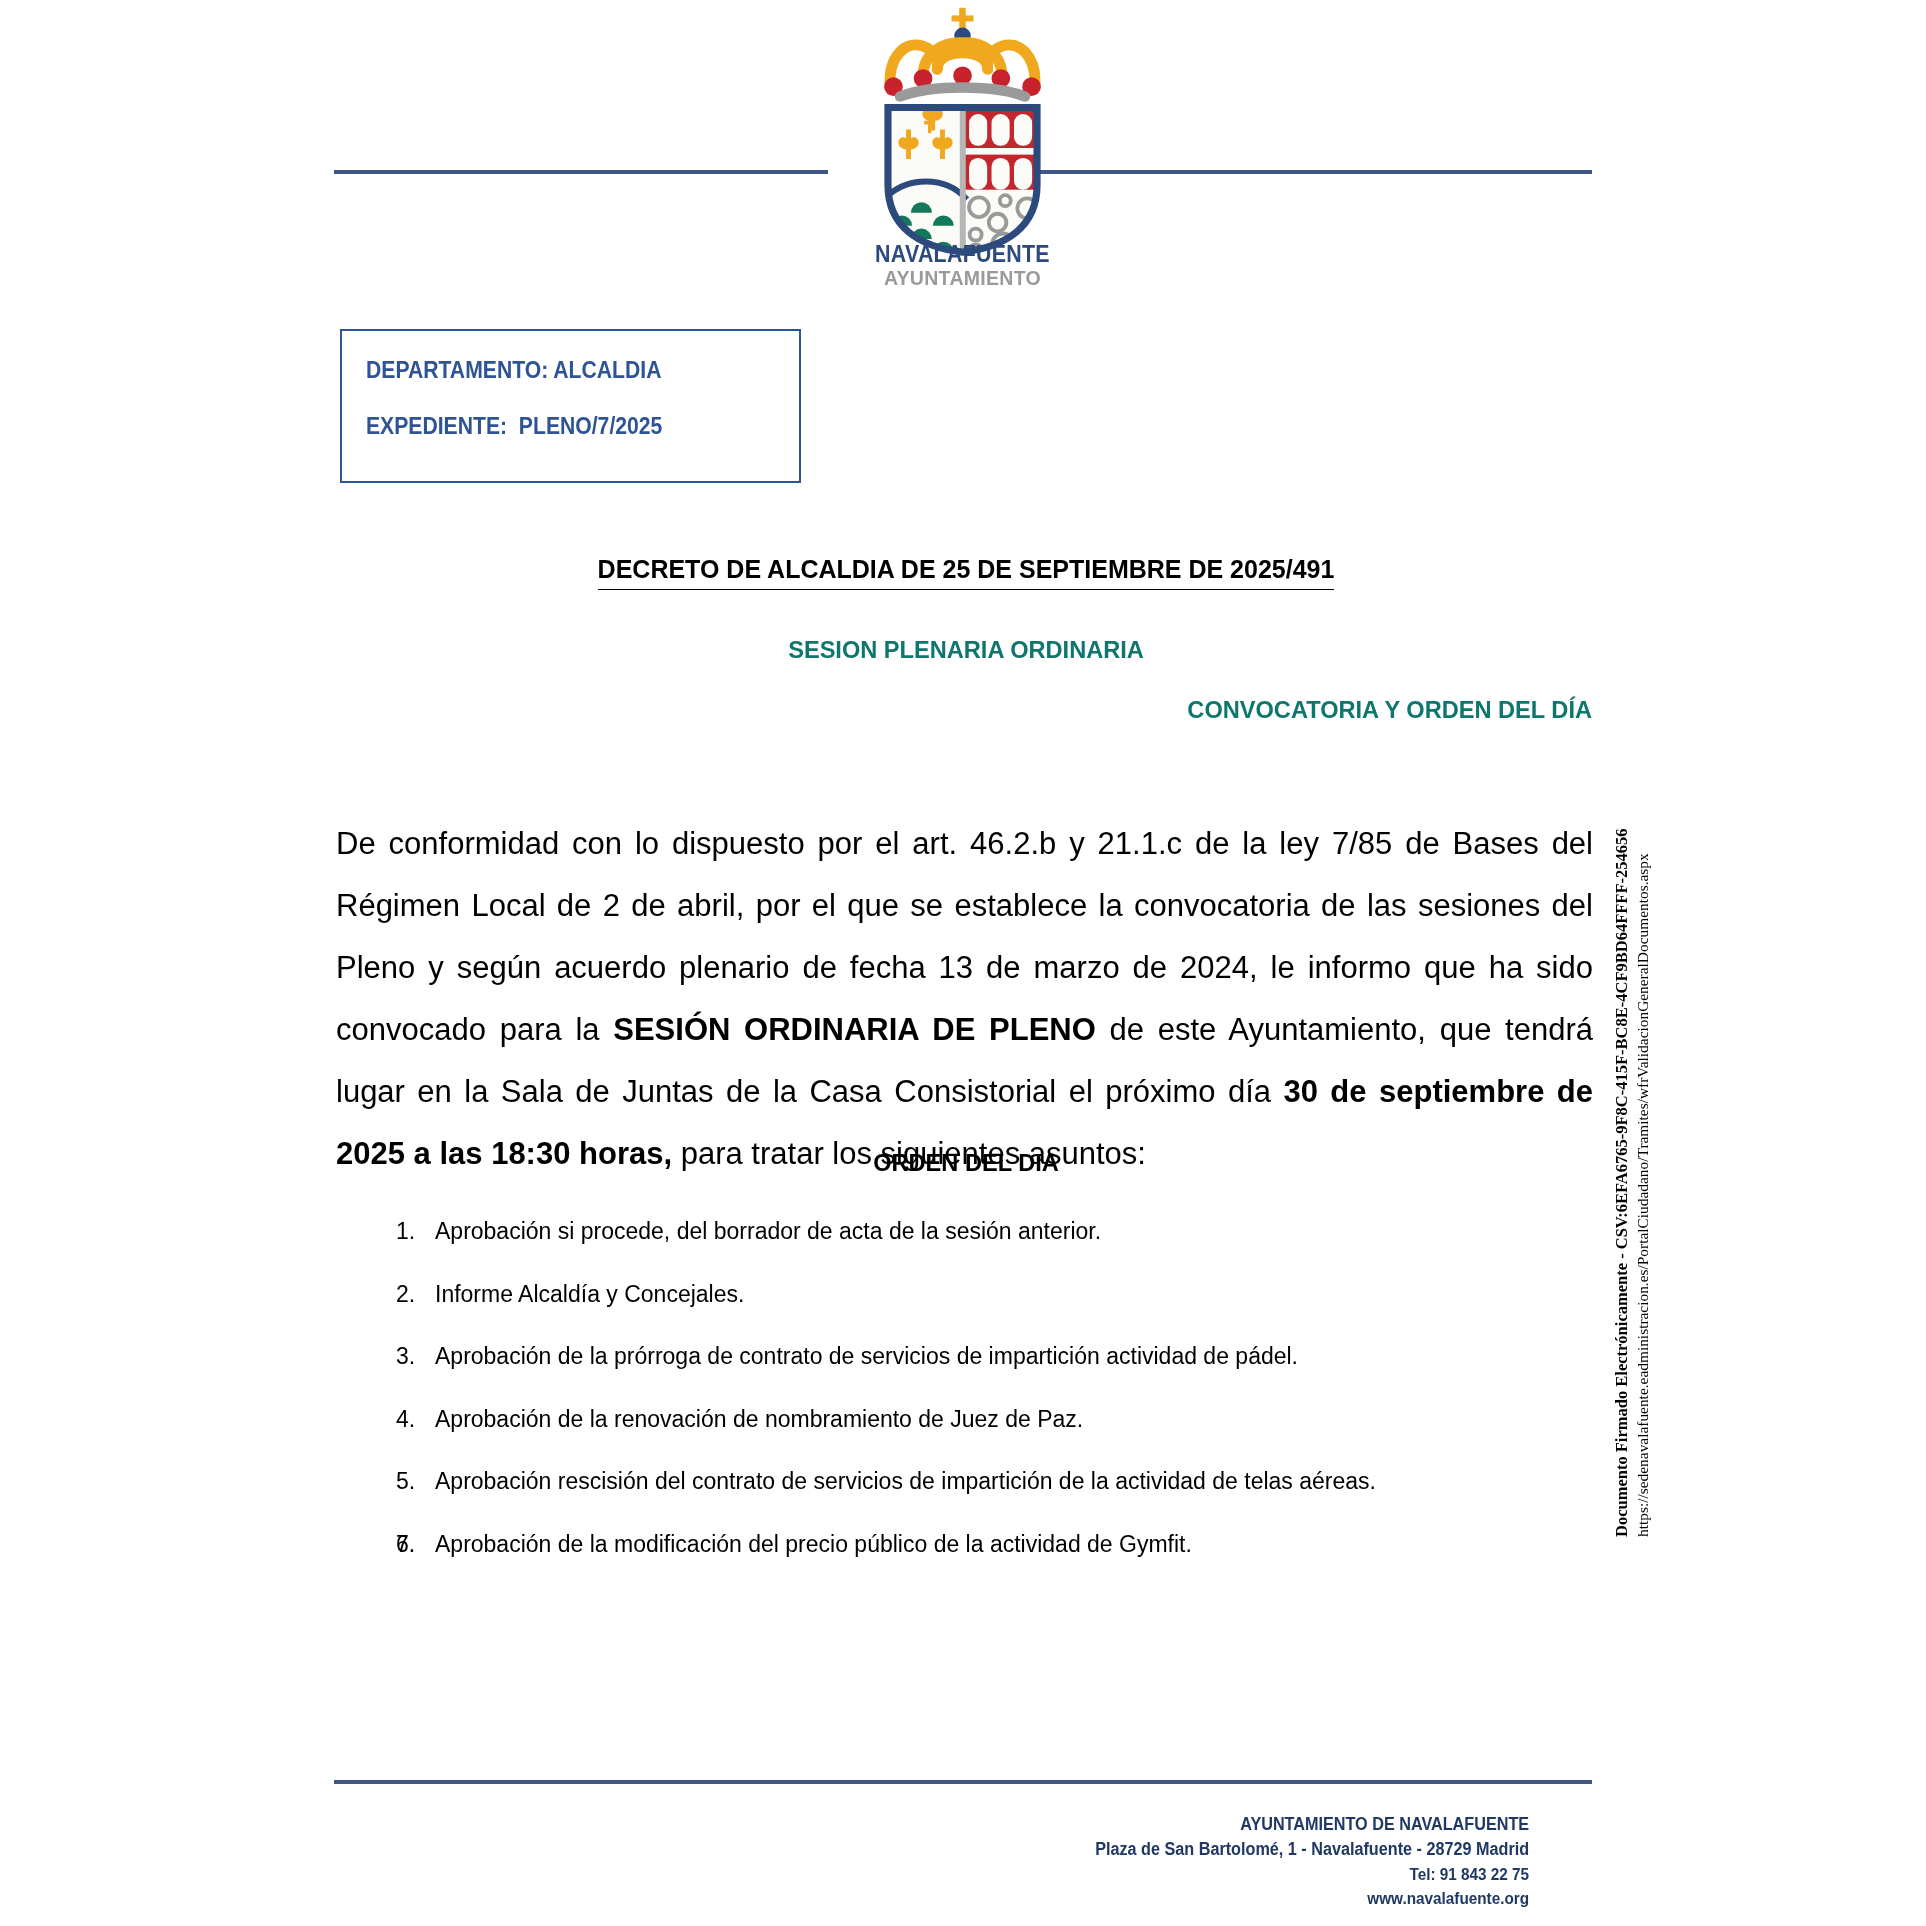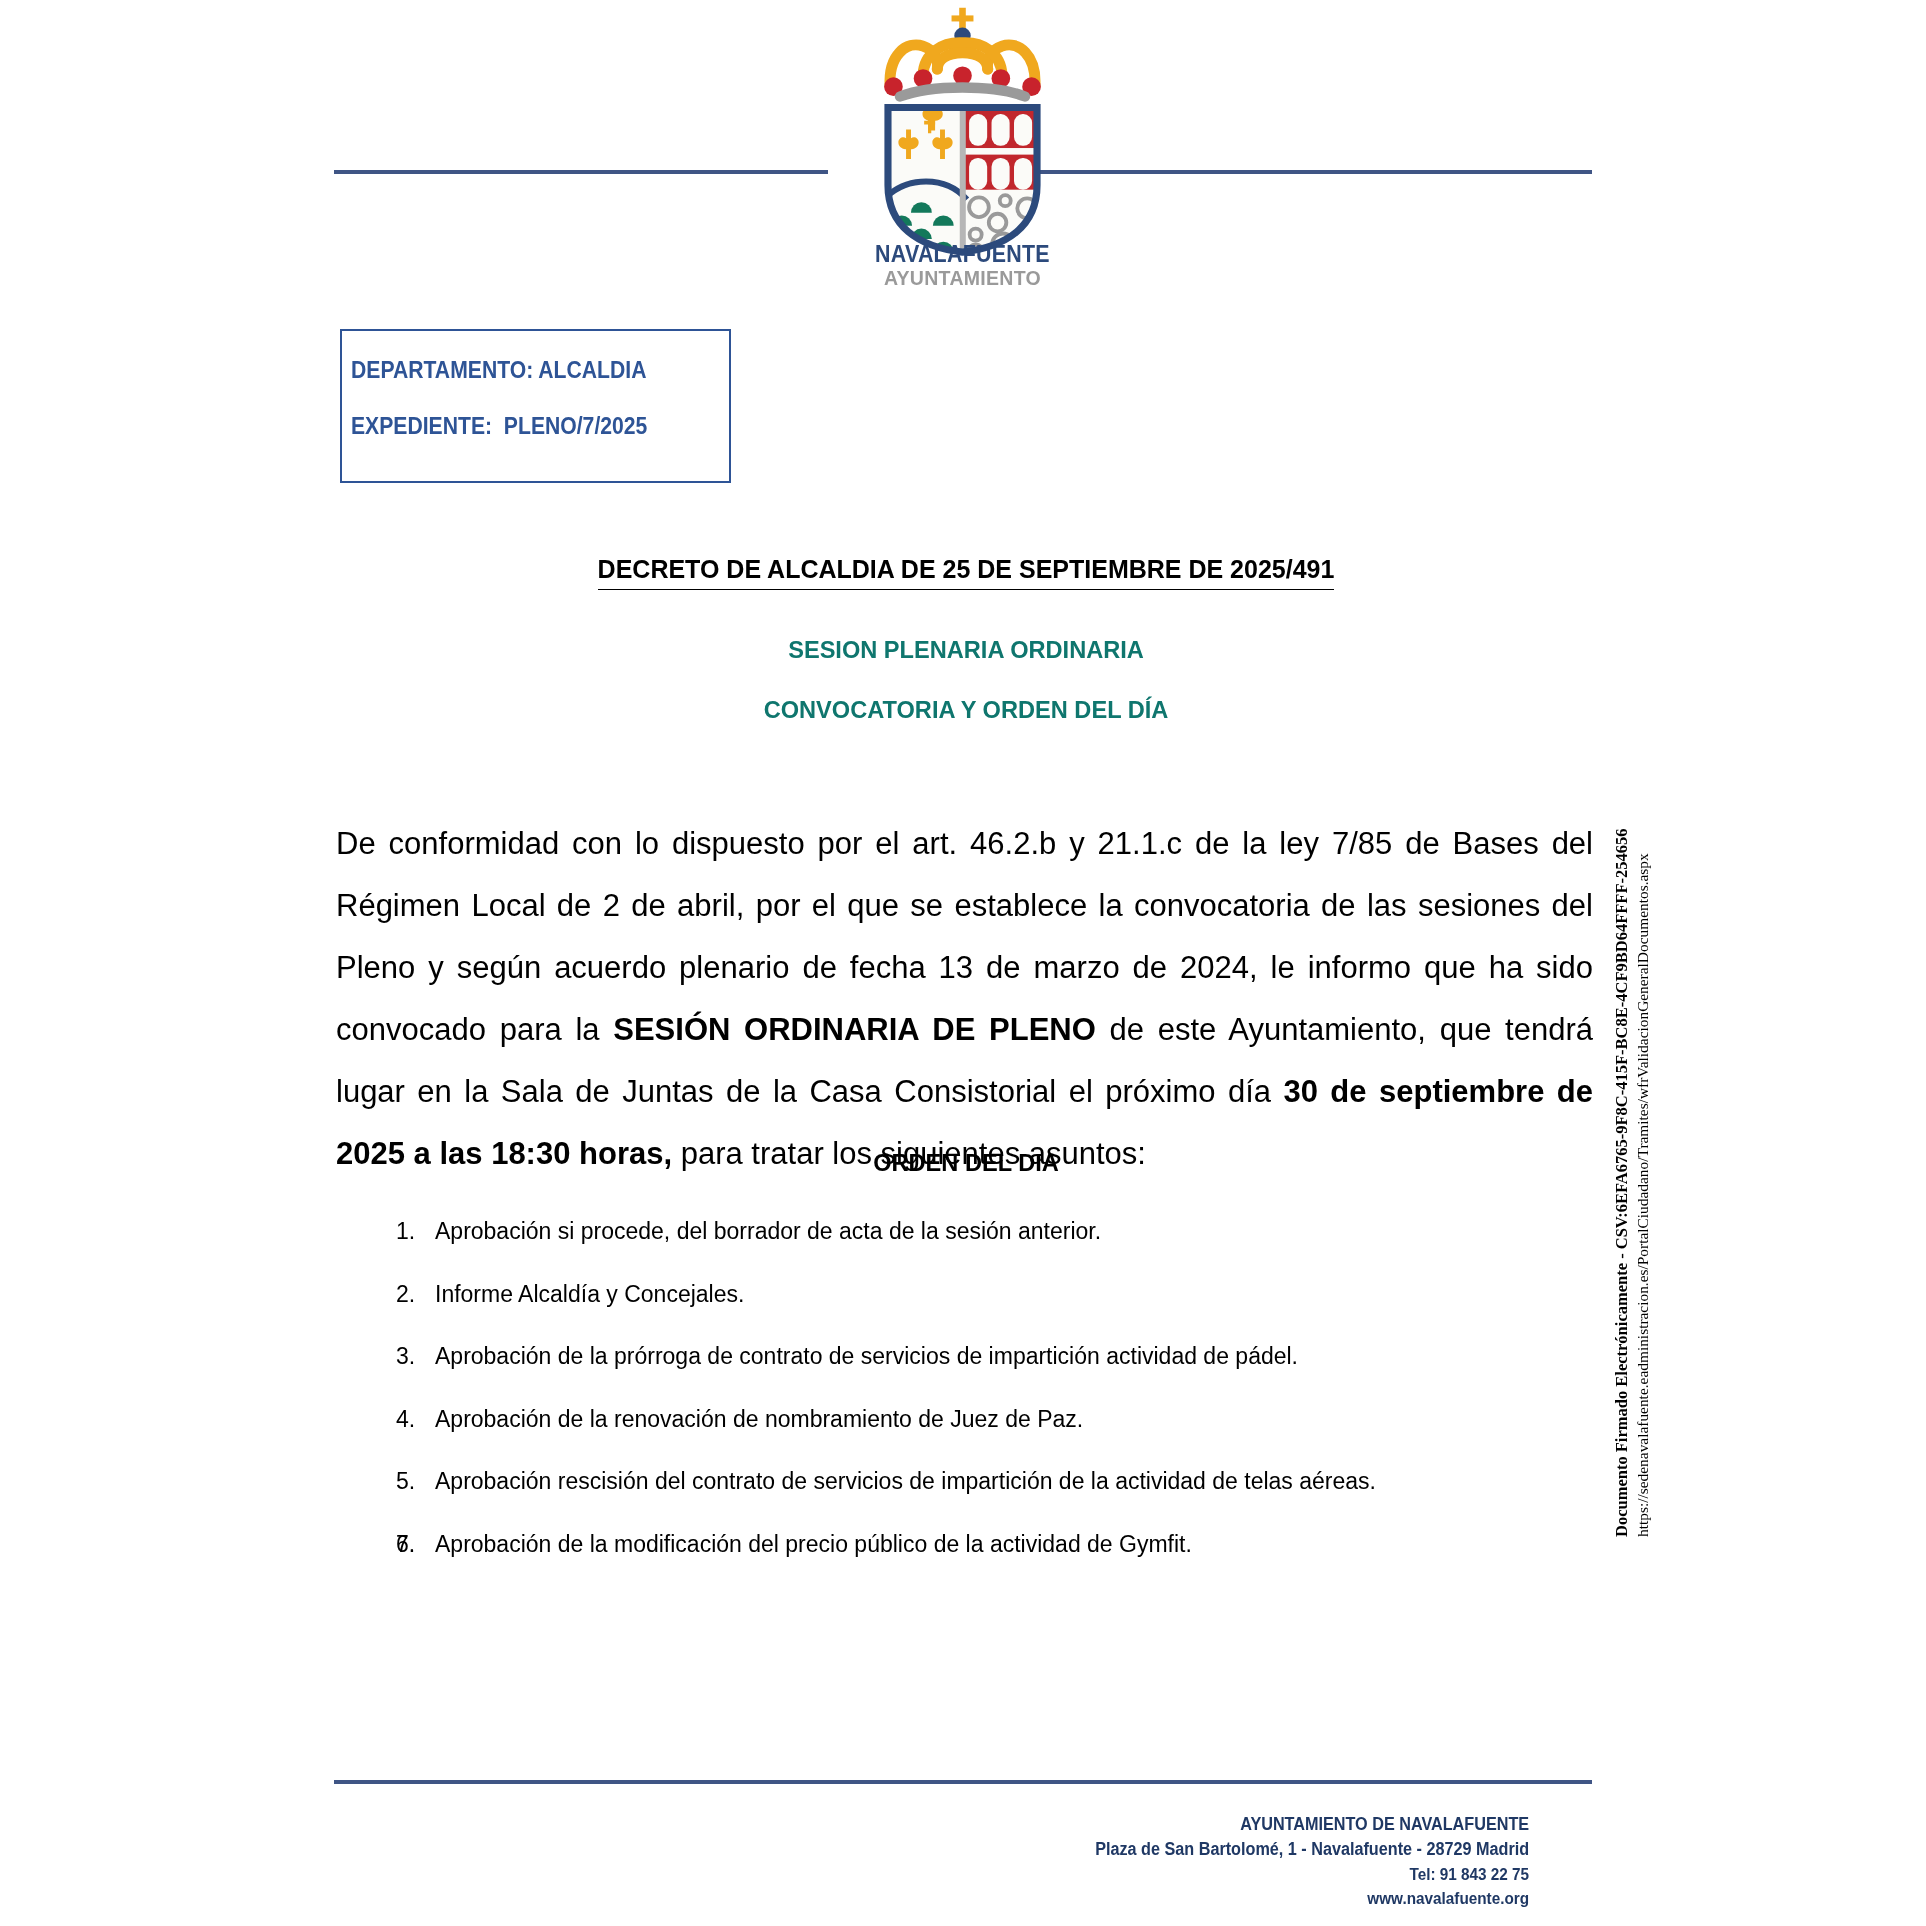--- a/index.html
+++ b/index.html
@@ -71,25 +71,25 @@
     letter-spacing: 0.3px;
     color: #9a9a9a;
     transform: scaleX(0.93);
   }
 
   
   .dept-box {
     position: absolute;
     left: 340px;
     top: 329px;
-    width: 391px;
+    width: 461px;
     height: 154px;
     border: 2.2px solid #2e5496;
     box-sizing: border-box;
-    padding: 26px 0 0 9px;
+    padding: 26px 0 0 24px;
   }
   .dept-line {
     font-family: "Liberation Sans", sans-serif;
     font-weight: bold;
     font-size: 23px;
     color: #2e5496;
     letter-spacing: 0px;
     margin-bottom: 28.6px;
     white-space: pre;
     transform: scaleX(0.92);
@@ -117,21 +117,21 @@
     position: absolute;
     left: 340px;
     width: 1252px;
     text-align: center;
     font-family: "Liberation Sans", sans-serif;
     font-weight: bold;
     font-size: 23.6px;
     color: #0f766e;
   }
   .subtitle.s1 { top: 637px; }
-  .subtitle.s2 { top: 697px; }
+  .subtitle.s2 { top: 697px; text-align: right; }
 
   
   .body-para {
     position: absolute;
     left: 336px;
     top: 813px;
     width: 1257px;
     font-family: "Liberation Sans", sans-serif;
     font-size: 31px;
     line-height: 2.0;

